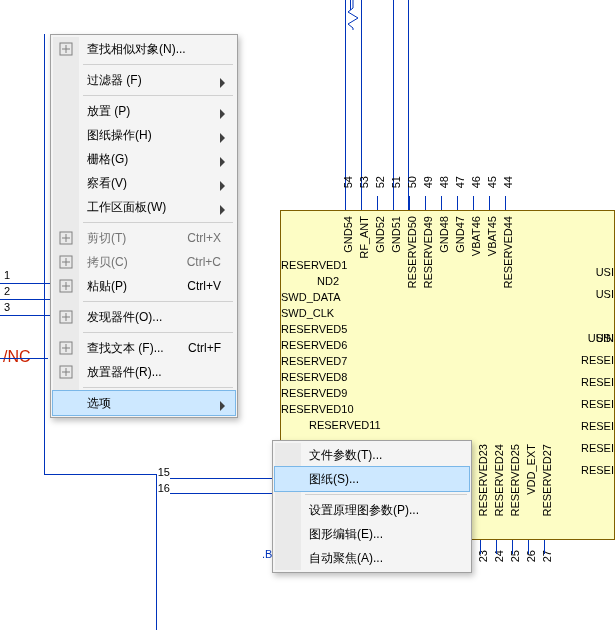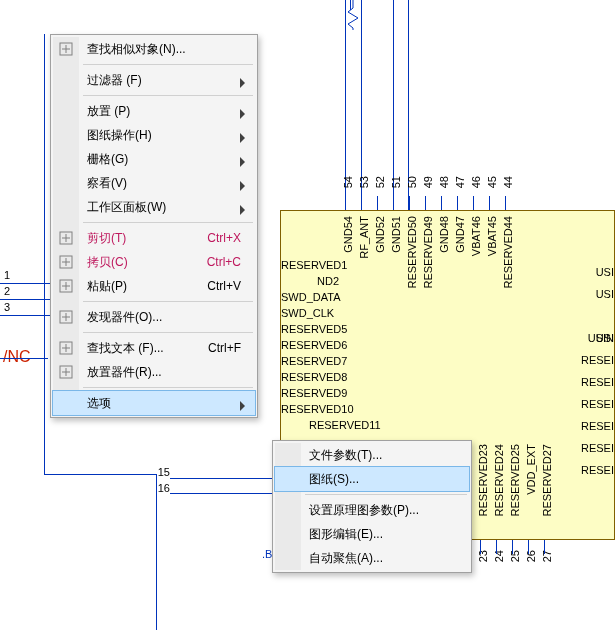--- a/index.html
+++ b/index.html
@@ -13,25 +13,25 @@
   
   .wire-h { position: absolute; height: 0; border-top: 1px solid #0033bb; }
   .wire-v { position: absolute; width: 0; border-left: 1px solid #0033bb; }
   
   .pin-txt { position: absolute; color: #000; font-size: 11px; white-space: nowrap; }
   .pin-txt.rot { writing-mode: vertical-rl; transform: rotate(180deg); }
   .pinnum { position: absolute; color: #000; font-size: 11px; text-align: right; }
   .nc { position: absolute; color: #cc2200; font-size: 16px; }
 
   
-  .menu { position: absolute; width: 208px; background: #f4f4f4; border: 1px solid #a0a0a0; box-shadow: 2px 3px 6px rgba(0,0,0,0.25); padding: 2px; }
+  .menu { position: absolute; width: 188px; background: #f4f4f4; border: 1px solid #a0a0a0; box-shadow: 2px 3px 6px rgba(0,0,0,0.25); padding: 2px; }
   .menu.main { left: 50px; top: 34px; }
   .menu .iconcol { position: absolute; left: 2px; top: 2px; bottom: 2px; width: 26px; background: #eaeaea; }
   .menu-item { position: relative; height: 24px; line-height: 24px; padding-left: 34px; padding-right: 8px; color: #000; }
-  .menu-item.disabled { color: #be185d; }
+  .menu-item.disabled { color: #737373; }
   .menu-item.hover { background: #cde8ff; outline: 1px solid #7ab7e8; }
   .menu-item .arrow { position: absolute; right: 8px; top: 5px; }
   .menu-item .sc { position: absolute; right: 14px; top: 0; font-size: 12px; }
   .menu-sep { height: 1px; background: #d0d0d0; margin: 3px 2px 3px 30px; }
   .menu-ico { position: absolute; left: 5px; top: 4px; width: 16px; height: 16px; }
 
   
   .menu.sub { left: 272px; top: 440px; width: 200px; }
 </style>
 </head>

